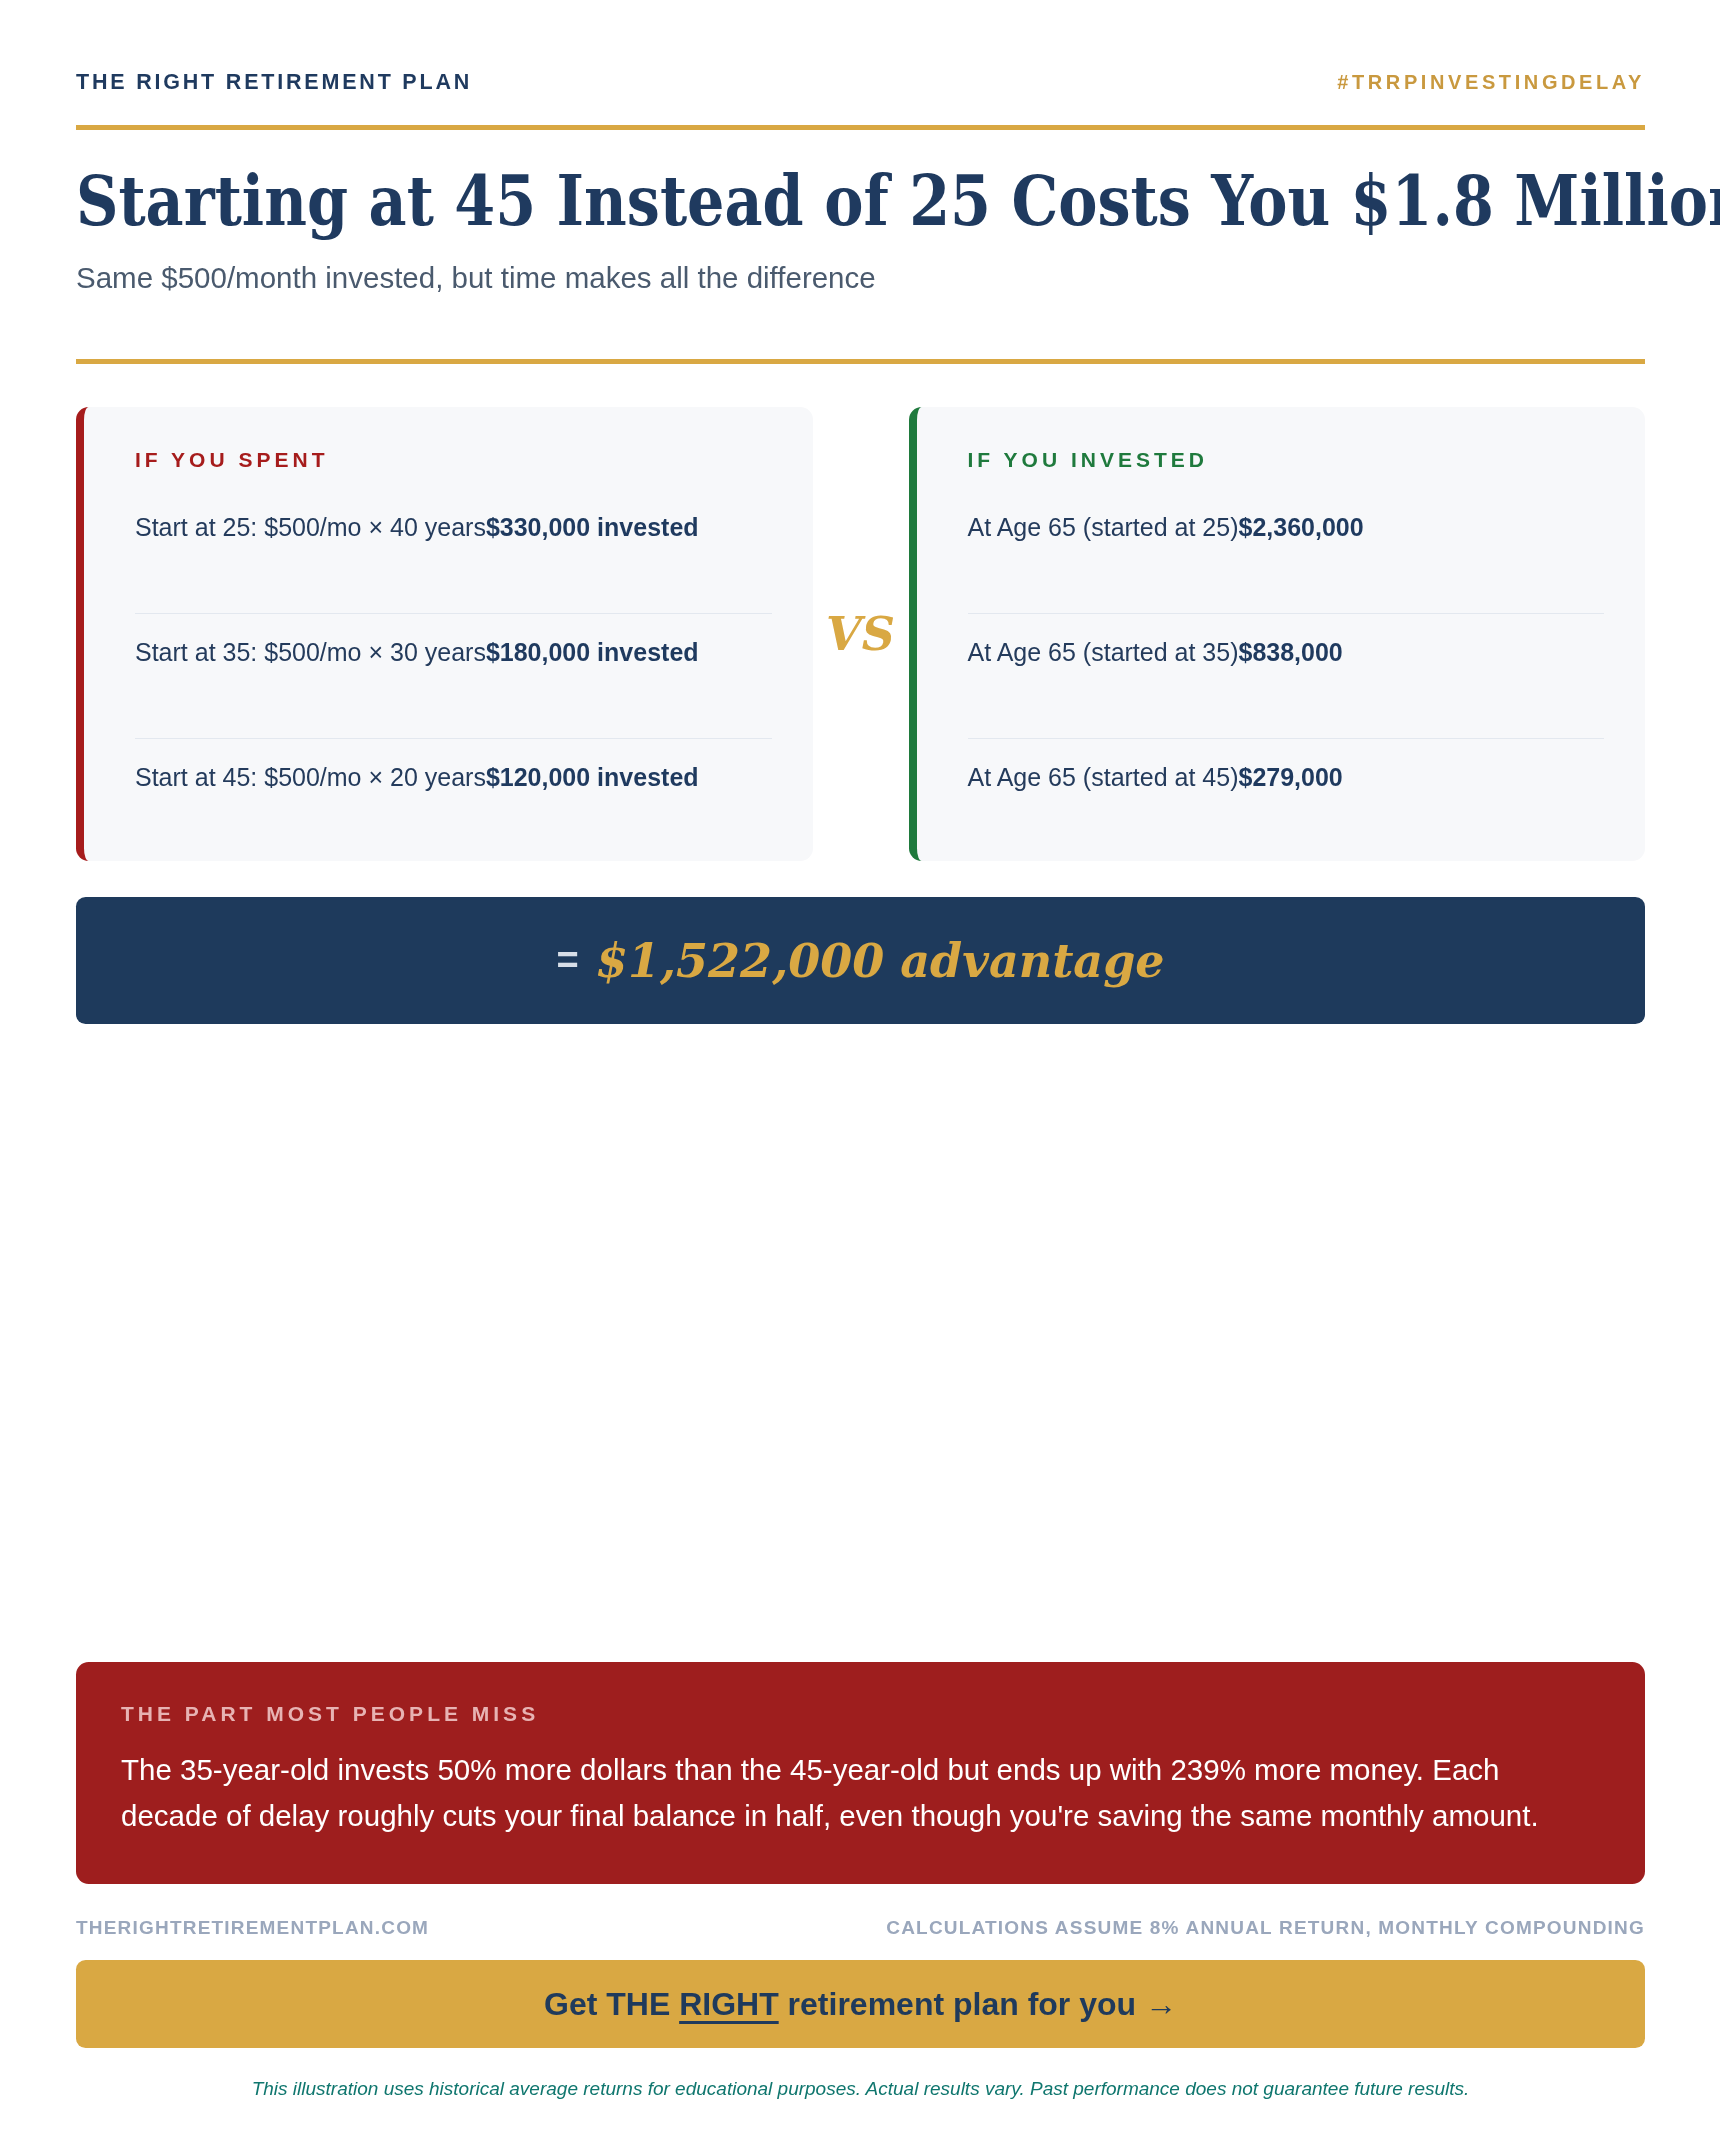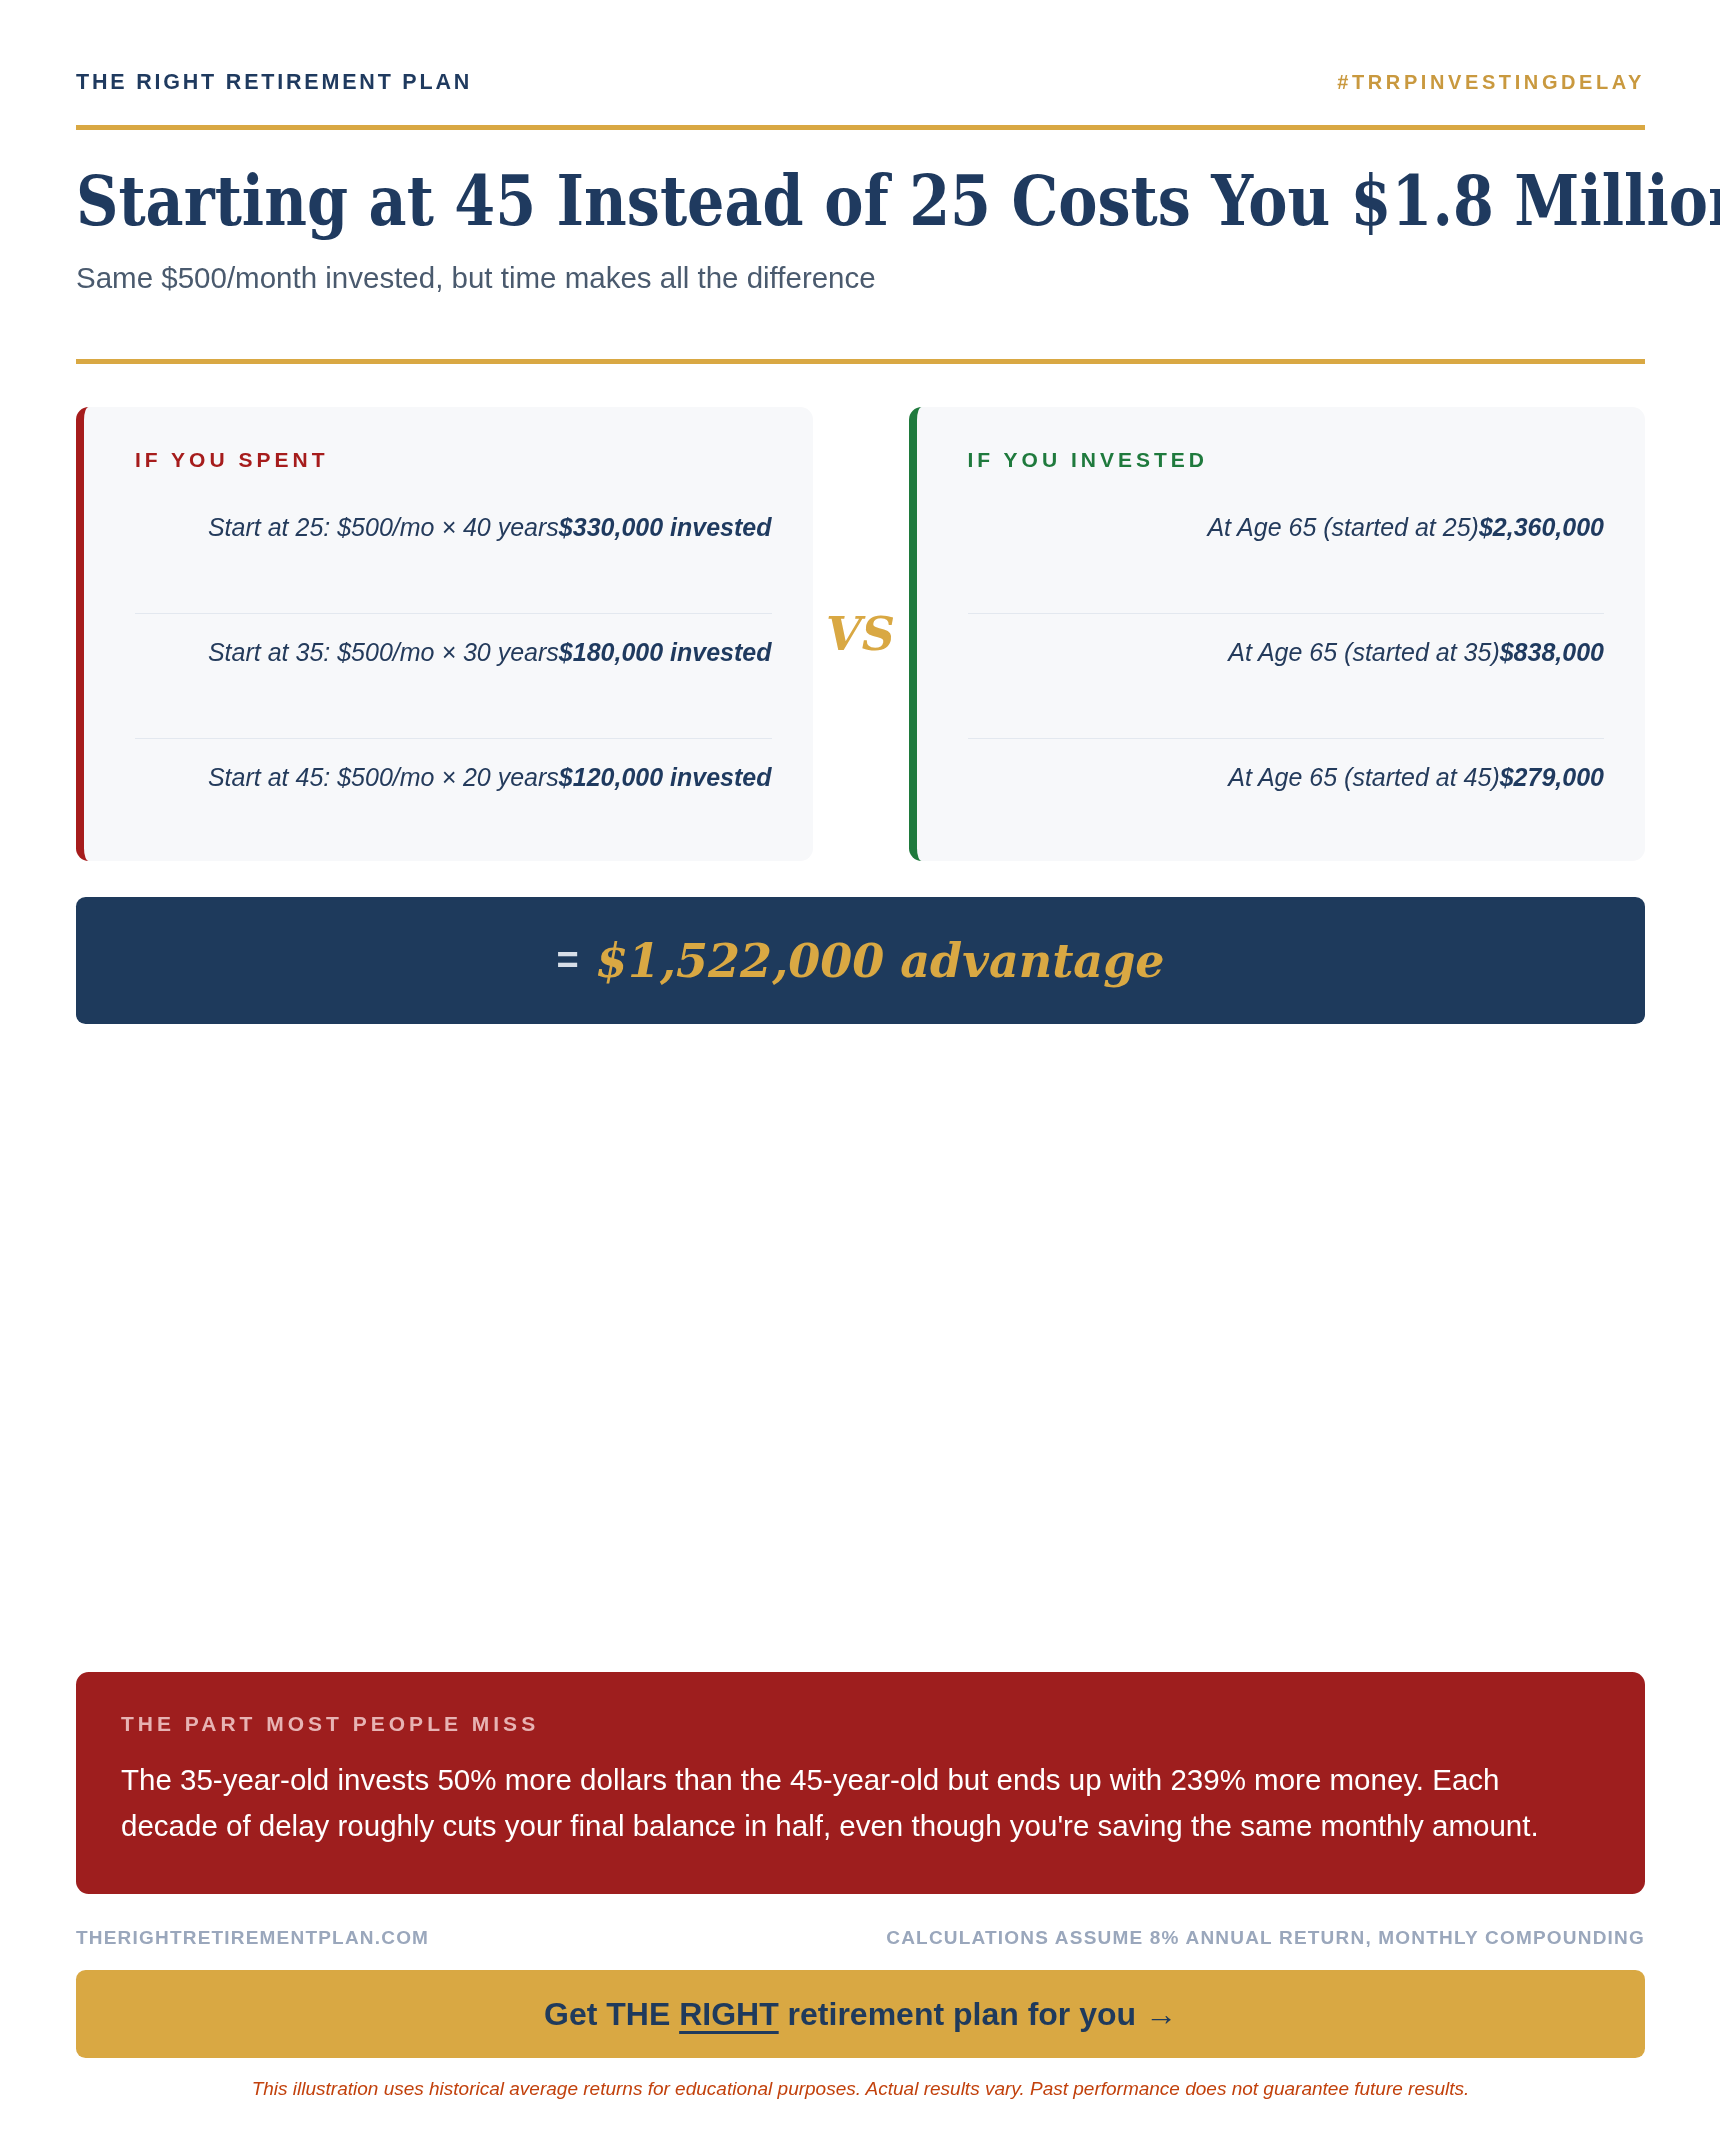--- a/index.html
+++ b/index.html
@@ -78,24 +78,23 @@
   .card-label {
     font-size: 21px;
     font-weight: bold;
     letter-spacing: 4px;
   }
   .card-spent .card-label { color: #a61c1c; }
   .card-invested .card-label { color: #1f7a3d; }
   .card-rows { margin-top: 17.5px; }
   .row {
     display: flex;
-    justify-content: flex-end;
+    justify-content: flex-start;
     align-items: baseline;
     padding: 24px 0;
-    font-style: italic;
   }
   .row + .row { border-top: 0.8px solid #e3e8ef; margin-top: 47px; }
   .row-label { color: #243b5c; font-size: 25px; }
   .row-value { color: #1f3a5f; font-size: 25px; font-weight: bold; }
 
   .vs-wrap {
     width: 96px;
     flex: 0 0 96px;
     display: flex;
     align-items: center;
@@ -183,23 +182,23 @@
     font-family: Liberation Sans, sans-serif;
   }
   .cta-text {
     color: #1f3a5c;
     font-size: 32px;
     font-weight: bold;
   }
   .cta-text .hl { text-decoration: underline; text-underline-offset: 5.6px; }
 
   .disclaimer {
-    margin-top: 20px;
+    margin-top: 30px;
     text-align: center;
-    color: #c2410c;
+    color: #0f766e;
     font-size: 19px;
     font-style: italic;
   }
 </style>
 </head>
 <body>
 
 <div class="page">
 
   <div class="topbar">

